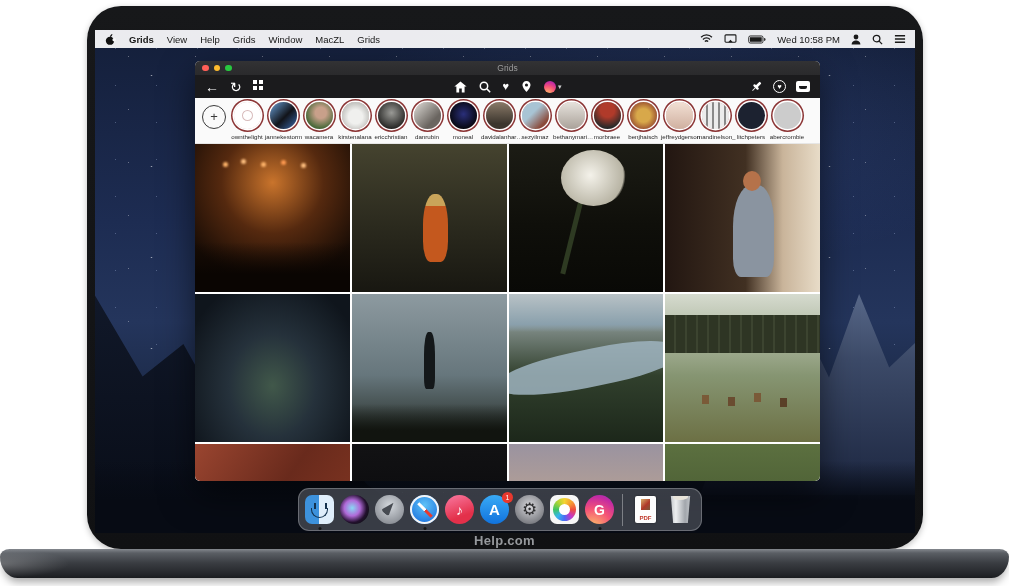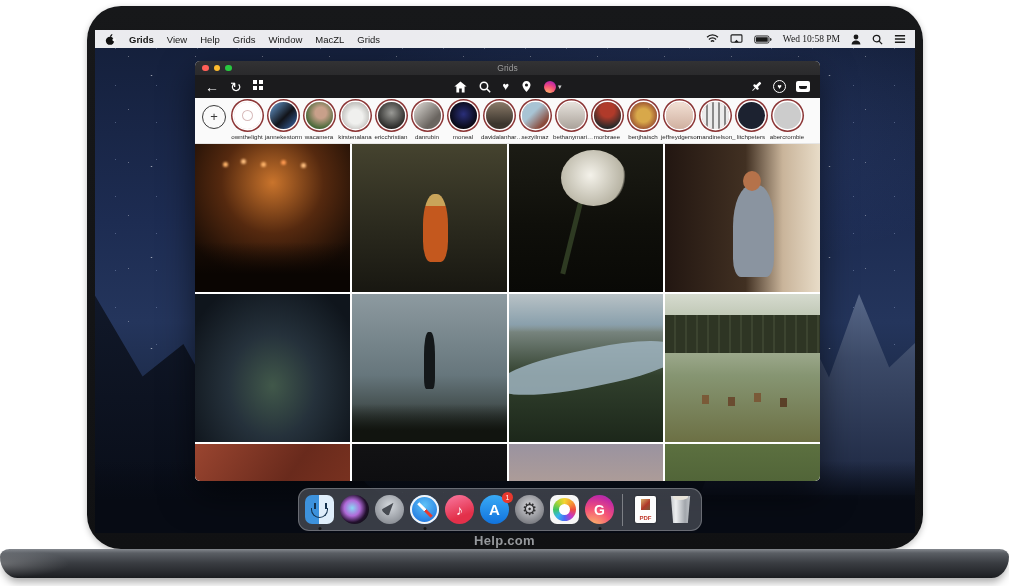--- a/index.html
+++ b/index.html
@@ -41,21 +41,21 @@
     border-radius:50%; background:#d86a8a; box-shadow:0 0 4px #d86a8a; }
 
   
   .menubar { position:absolute; left:0; top:0; right:0; height:18px;
     background:rgba(249,249,251,.94); display:flex; align-items:center;
     padding:0 9px; font-size:9.5px; color:#161616; z-index:40; }
   .mb-left { display:flex; align-items:center; gap:13px; }
   .mb-item.bold { font-weight:bold; }
   .mb-right { margin-left:auto; display:flex; align-items:center; gap:11px; }
   .mb-right svg { display:block; }
-  .mb-time { font-size:9.5px;font-family:Liberation Serif, serif; }
+  .mb-time { font-size:9.5px; }
 
   
   .app-window { position:absolute; left:100px; top:31px; width:625px; height:420px;
     border-radius:5px; overflow:hidden; box-shadow:0 14px 34px rgba(0,0,0,.55); z-index:20;
     background:#fff; }
   .titlebar { height:14px; background:linear-gradient(180deg,#323234,#2a2a2c);
     display:flex; align-items:center; padding:0 7px; position:relative; }
   .tl { width:6.5px; height:6.5px; border-radius:50%; margin-right:5px; }
   .tl-close{ background:#ff5f57; } .tl-min{ background:#febc2e; } .tl-zoom{ background:#28c840; }
   .win-title { position:absolute; left:0; right:0; text-align:center; font-size:8.5px; color:#9b9b9b; }

